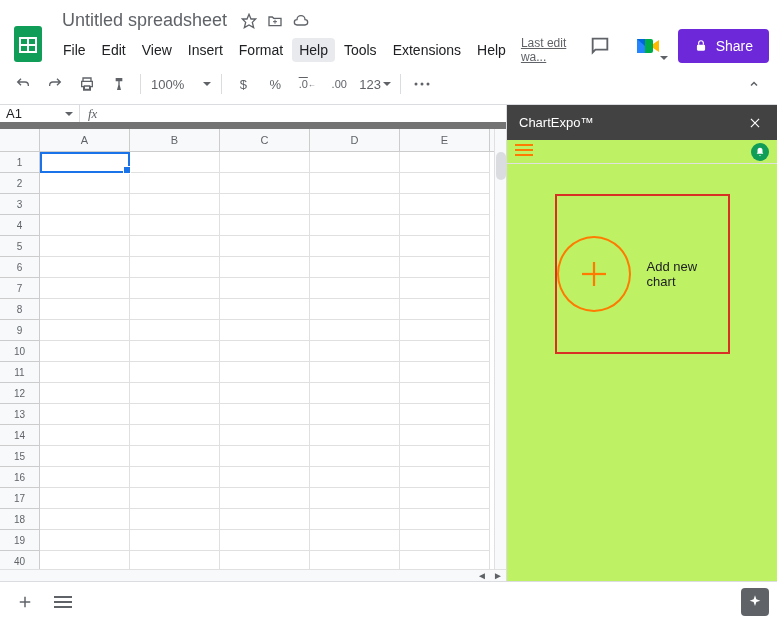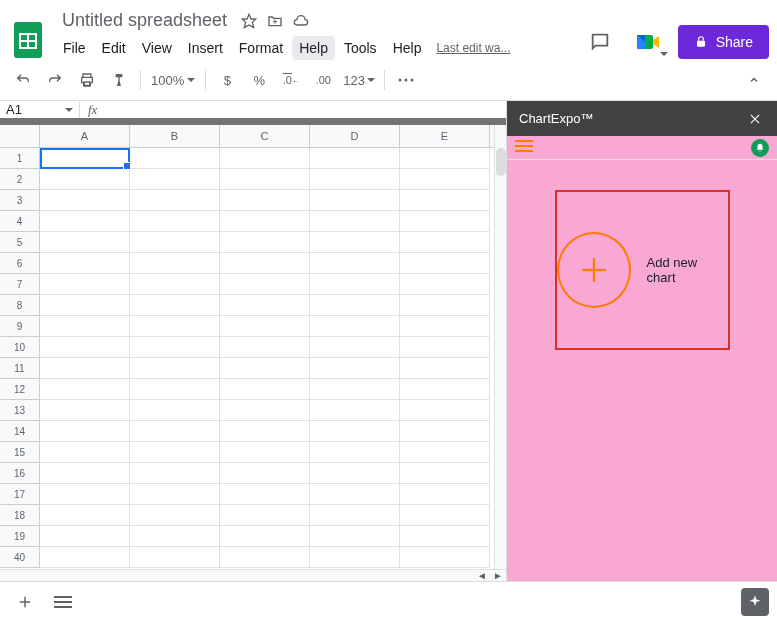--- a/index.html
+++ b/index.html
@@ -18,21 +18,21 @@
 .last-edit { color: #5f6368; text-decoration: underline; margin-left: 6px; cursor: pointer; font-size: 12px; }
 .header-right { display: flex; align-items: center; gap: 12px; padding-top: 6px; }
 .comment-btn, .meet-btn { width: 36px; height: 36px; display: flex; align-items: center; justify-content: center; cursor: pointer; border-radius: 50%; }
 .share-btn { background: #6d28d9; color: #fff; border: none; border-radius: 4px; padding: 9px 16px; font-size: 14px; font-weight: 500; display: flex; align-items: center; gap: 8px; cursor: pointer; }
 
 
 .toolbar { display: flex; align-items: center; padding: 5px 8px; border-bottom: 1px solid #dadce0; gap: 2px; }
 .tb-item { width: 30px; height: 30px; display: flex; align-items: center; justify-content: center; color: #5f6368; cursor: pointer; border-radius: 2px; font-size: 13px; }
 .tb-item.with-arrow { width: auto; padding: 0 3px; gap: 2px; }
 .tb-sep { width: 1px; height: 20px; background: #dadce0; margin: 0 4px; }
-.tb-zoom { display: flex; align-items: center; gap: 3px; padding: 0 4px; cursor: pointer; font-size: 13px; color: #5f6368; }
+.tb-zoom { display: flex; align-items: center; gap: 19px; padding: 0 4px; cursor: pointer; font-size: 13px; color: #5f6368; }
 .collapse-btn { margin-left: auto; width: 30px; height: 30px; display: flex; align-items: center; justify-content: center; cursor: pointer; color: #5f6368; }
 
 
 .main { flex: 1; display: flex; min-height: 0; }
 
 
 .sheet-area { display: flex; flex-direction: column; width: 507px; border-right: 1px solid #dadce0; }
 .formula-bar { display: flex; align-items: flex-end; border-bottom: 7px solid #737373; height: 24px; }
 .name-box { width: 80px; padding: 0 6px; font-size: 13px; color: #202124; border-right: 1px solid #dadce0; height: 100%; display: flex; align-items: center; justify-content: space-between; }
 .fx-label { padding: 0 8px; font-style: italic; color: #5f6368; font-size: 13px; font-family: Georgia, serif; }
@@ -46,21 +46,21 @@
 .cell { width: 90px; border-right: 1px solid #e0e0e0; border-bottom: 1px solid #e0e0e0; }
 .cell.selected { border: 2px solid #1a73e8; position: relative; z-index: 1; }
 .cell.selected::after { content: ''; position: absolute; right: -3px; bottom: -3px; width: 6px; height: 6px; background: #1a73e8; border: 1px solid #fff; }
 .vscroll { width: 12px; background: #f8f9fa; border-left: 1px solid #e0e0e0; position: relative; }
 .vthumb { position: absolute; top: 23px; left: 1px; width: 10px; height: 28px; background: #dadce0; border-radius: 5px; }
 .hscroll { height: 12px; display: flex; background: #f8f9fa; border-top: 1px solid #e0e0e0; }
 .hscroll-track { flex: 1; position: relative; margin-left: 40px; }
 .hscroll-arrow { width: 16px; display: flex; align-items: center; justify-content: center; color: #5f6368; font-size: 10px; cursor: pointer; }
 
 
-.sidebar { flex: 1; display: flex; flex-direction: column; background: #f9a8d4; }
+.sidebar { flex: 1; display: flex; flex-direction: column; background: #bef264; }
 .sb-header { background: #424242; color: #fff; height: 35px; display: flex; align-items: center; padding: 0 12px; font-size: 13px; font-weight: 500; }
 .sb-close { margin-left: auto; cursor: pointer; width: 20px; height: 20px; display: flex; align-items: center; justify-content: center; }
 .sb-toolbar { height: 24px; border-bottom: 1px solid #e0e0e0; display: flex; align-items: center; padding: 0 8px; justify-content: space-between; }
 .hamburger { color: #ff7a00; cursor: pointer; }
 .bell { width: 18px; height: 18px; border-radius: 50%; background: #0f9d58; display: flex; align-items: center; justify-content: center; cursor: pointer; }
 .sb-body { flex: 1; display: flex; align-items: flex-start; justify-content: center; padding: 30px 20px; }
 .add-chart-box { border: 2px solid #d93025; width: 175px; height: 160px; display: flex; flex-direction: row; align-items: center; justify-content: center; gap: 16px; cursor: pointer; }
 .plus-circle { width: 76px; height: 76px; border: 2px solid #ff7a00; border-radius: 50%; display: flex; align-items: center; justify-content: center; }
 .plus-circle svg { stroke: #ff7a00; }
 .add-chart-label { font-size: 13px; color: #202124; }
@@ -106,20 +106,21 @@
         </span>
     </div>
     <div class="menu-row">
       <span class="menu-item">File</span>
       <span class="menu-item">Edit</span>
       <span class="menu-item">View</span>
       <span class="menu-item">Insert</span>
       <span class="menu-item">Format</span>
       <span class="menu-item active">Help</span>
       <span class="menu-item">Tools</span>
+      <span class="menu-item">Extensions</span>
       <span class="menu-item">Help</span>
       <span class="last-edit">Last edit wa...</span>
     </div>
   </div>
   <div class="header-right">
     <div class="comment-btn">
       <svg width="22" height="22" viewBox="0 0 24 24" fill="none" stroke="#5f6368" stroke-width="2">
           <path d="M4 4h16v12H7l-3 3z"></path>
         </svg>
     </div>

